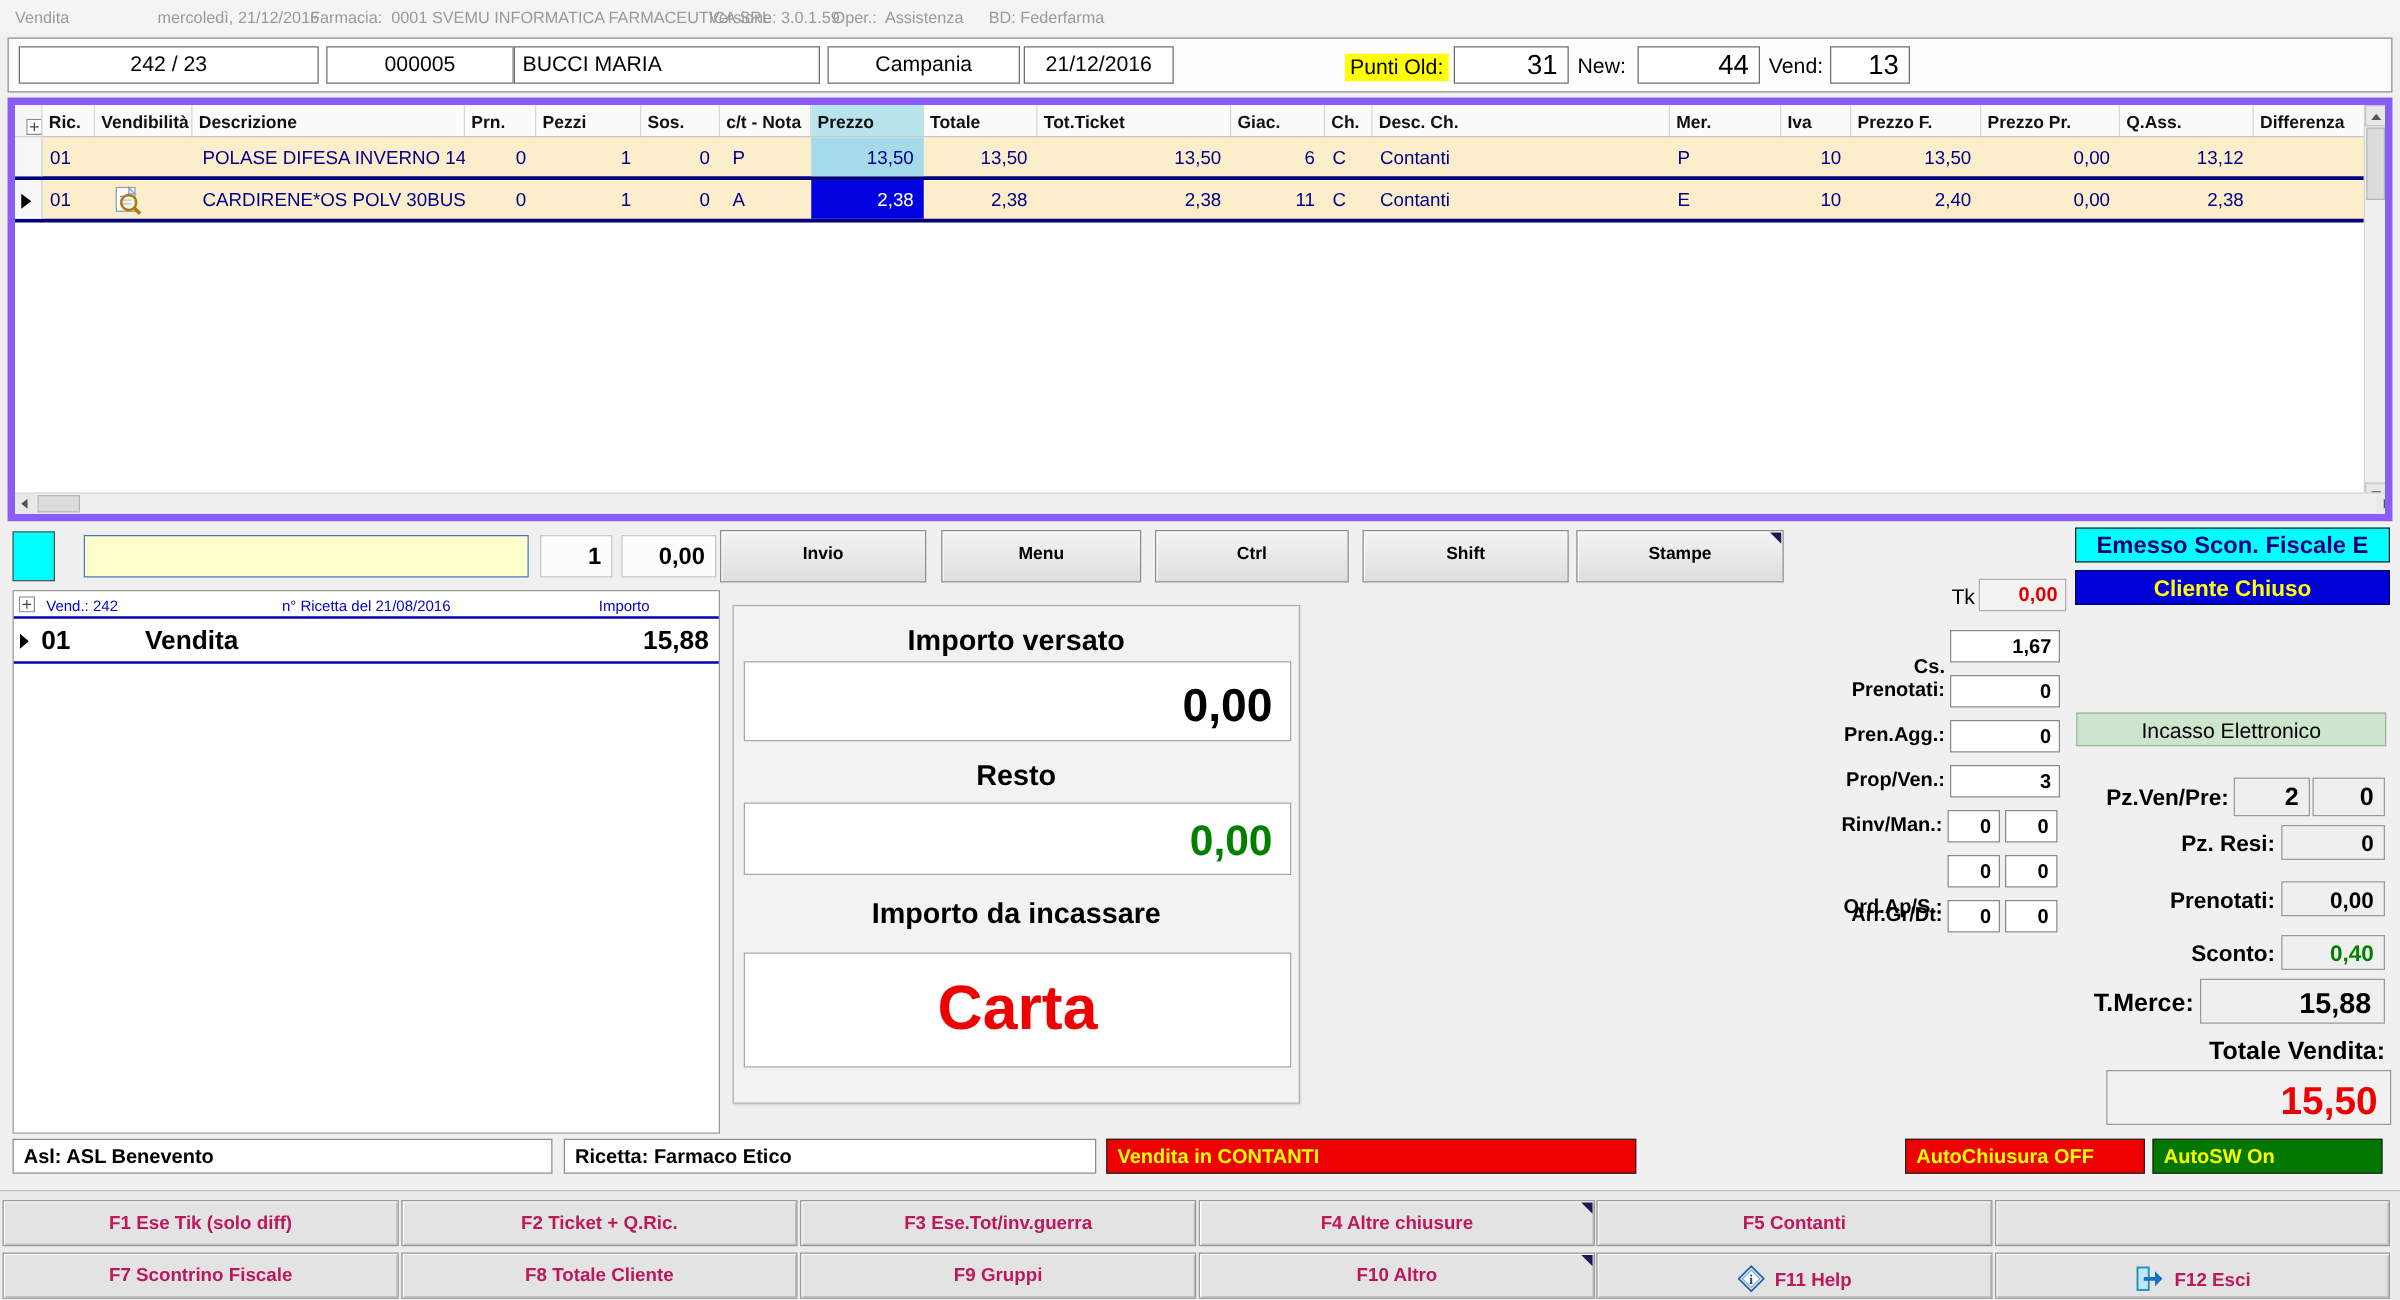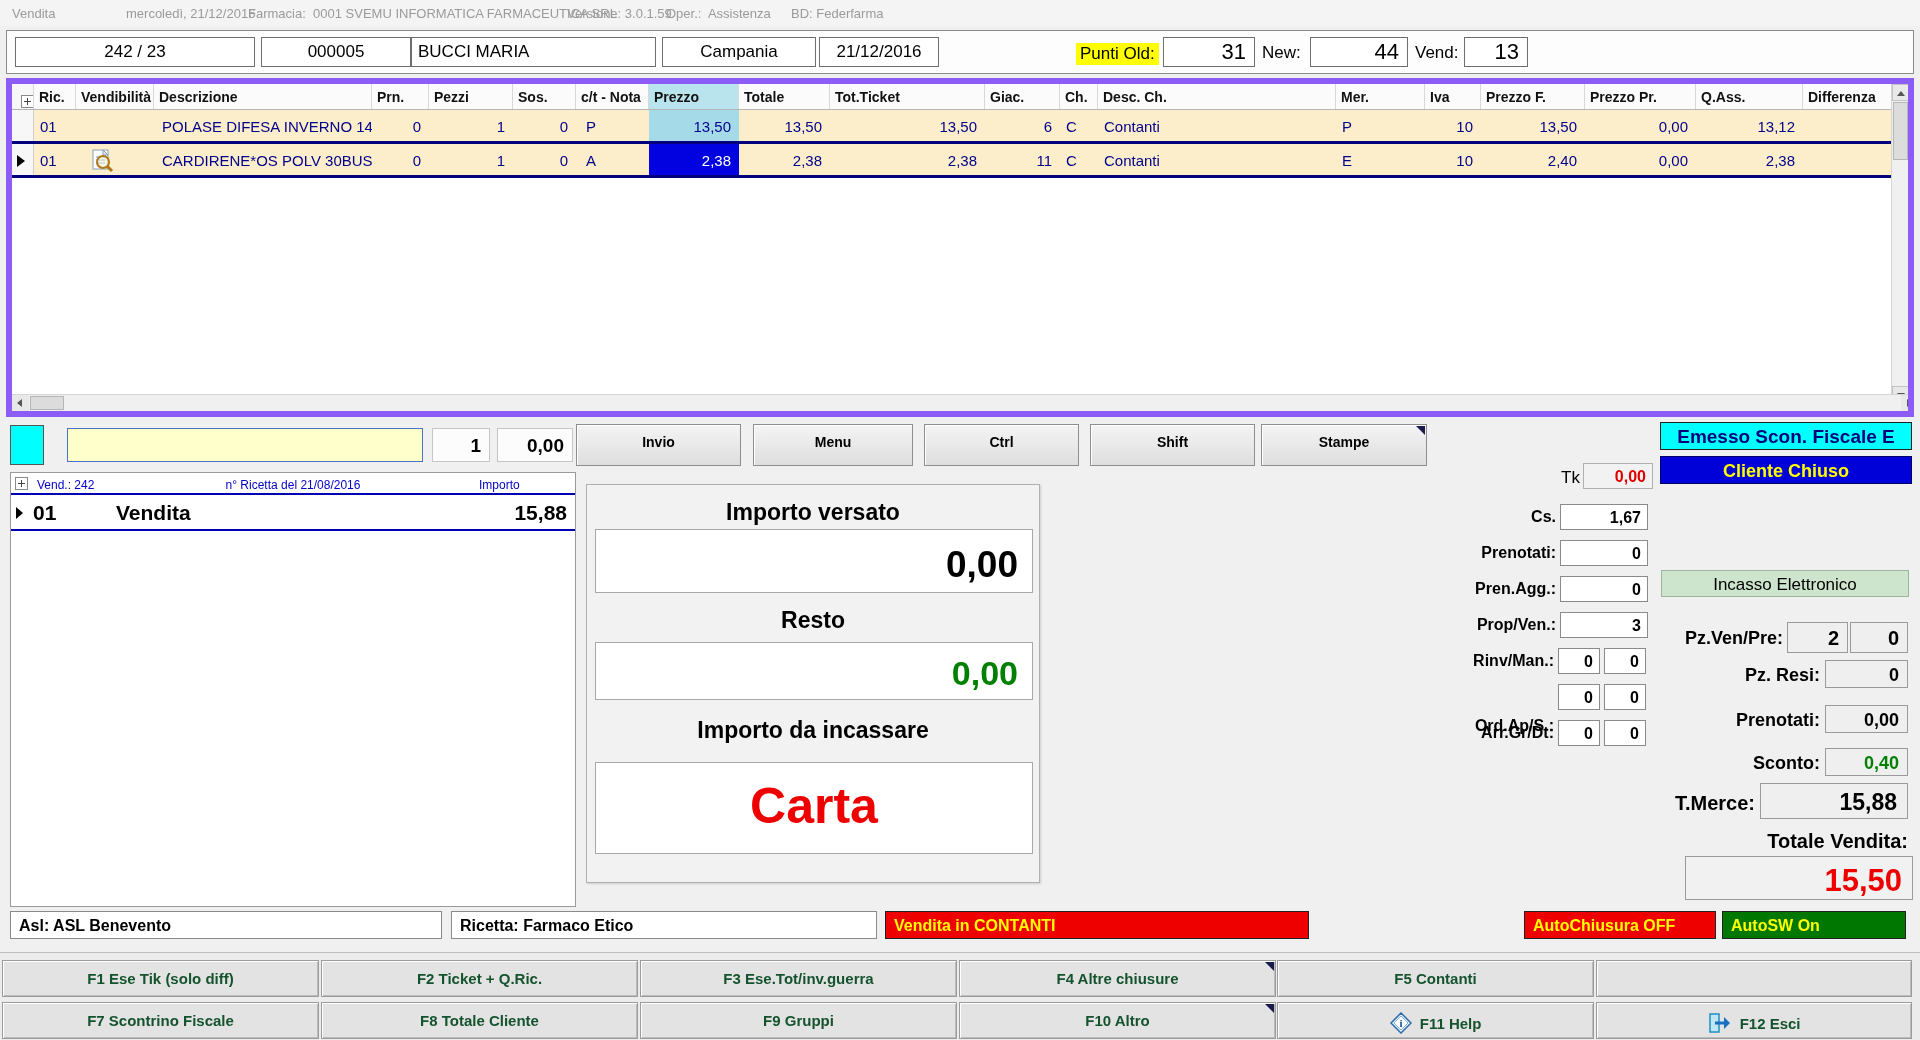--- a/index.html
+++ b/index.html
@@ -101,21 +101,21 @@
   .totbox { position:absolute; left:1685px; top:856px; width:228px; height:44px; background:#f1f1f1; border:1px solid #9a9a9a; color:#ee0000; font-size:31px; font-weight:bold; text-align:right; padding:6px 10px 0 0; }
 
   
   .statbox { position:absolute; top:911px; height:28px; font-size:16px; font-weight:bold; padding:5px 0 0 8px; white-space:nowrap; overflow:hidden; }
   .wbox { background:#fff; border:1px solid #8a8a8a; color:#000; }
   .rbox { background:#ee0000; border:1px solid #222; color:#ffff00; }
   .gbox { background:#007800; border:1px solid #222; color:#ffff00; }
 
   
   .fkarea { position:absolute; left:0; top:952px; width:1920px; height:88px; background:#ececec; border-top:1px solid #bdbdbd; }
-  .fkey { position:absolute; width:317px; height:37px; background:#e3e3e3; border:1px solid #9b9b9b; box-shadow:inset 1px 1px 0 #fff, inset -1px -1px 0 #bcbcbc; color:#14532d; font-size:15px; font-weight:bold; text-align:center; padding-top:9px; }
+  .fkey { position:absolute; width:317px; height:37px; background:#e3e3e3; border:1px solid #9b9b9b; box-shadow:inset 1px 1px 0 #fff, inset -1px -1px 0 #bcbcbc; color:#be185d; font-size:15px; font-weight:bold; text-align:center; padding-top:9px; }
   .fk1 { top:7px; } .fk2 { top:49px; }
   .fkicon { display:inline-block; vertical-align:-5px; margin-right:4px; }
 </style>
 </head>
 <body>
 
 <div id="app">
 
   <div class="titlebar">
     <span class="tb-app">Vendita</span>
@@ -290,21 +290,21 @@
     <div class="pay-label pl1">Importo versato</div>
     <div class="paybox pb1">0,00</div>
     <div class="pay-label pl2">Resto</div>
     <div class="paybox pb2">0,00</div>
     <div class="pay-label pl3">Importo da incassare</div>
     <div class="paybox pb3">Carta</div>
   </div>
 
   <div class="ctr-label" style="left:1430px; top:468px; font-size:17px; font-weight:normal;">Tk</div>
   <div class="ctr-box tkbox" style="left:1583px; top:463px; width:70px;">0,00</div>
-  <div class="ctr-label" style="left:1406px; top:508px;">Cs.</div>
+  <div class="ctr-label" style="left:1406px; top:525px;">Cs.</div>
   <div class="ctr-box" style="left:1560px; top:504px; width:88px;">1,67</div>
   <div class="ctr-label" style="left:1406px; top:544px;">Prenotati:</div>
   <div class="ctr-box" style="left:1560px; top:540px; width:88px;">0</div>
   <div class="ctr-label" style="left:1406px; top:580px;">Pren.Agg.:</div>
   <div class="ctr-box" style="left:1560px; top:576px; width:88px;">0</div>
   <div class="ctr-label" style="left:1406px; top:616px;">Prop/Ven.:</div>
   <div class="ctr-box" style="left:1560px; top:612px; width:88px;">3</div>
   <div class="ctr-label" style="left:1404px; top:652px;">Rinv/Man.:</div>
   <div class="ctr-box" style="left:1558px; top:648px; width:42px;">0</div>
   <div class="ctr-box" style="left:1604px; top:648px; width:42px;">0</div>

